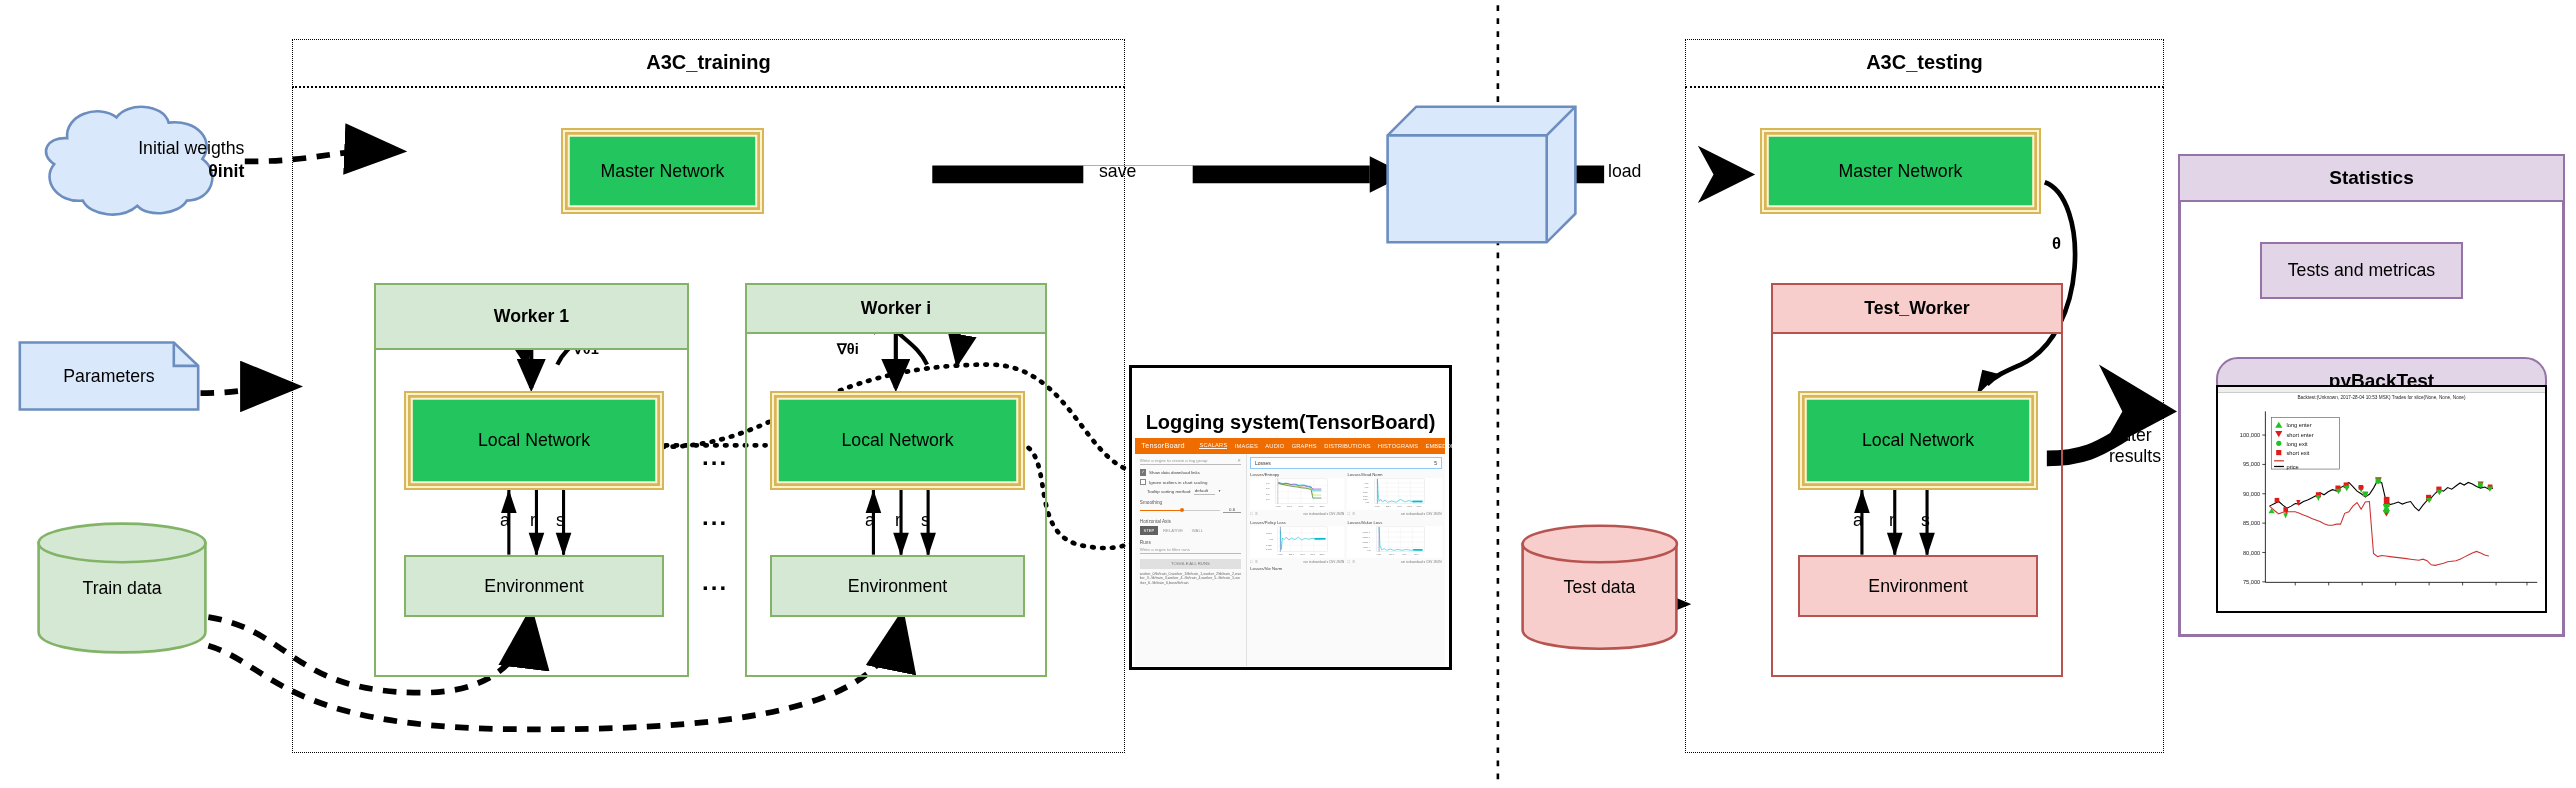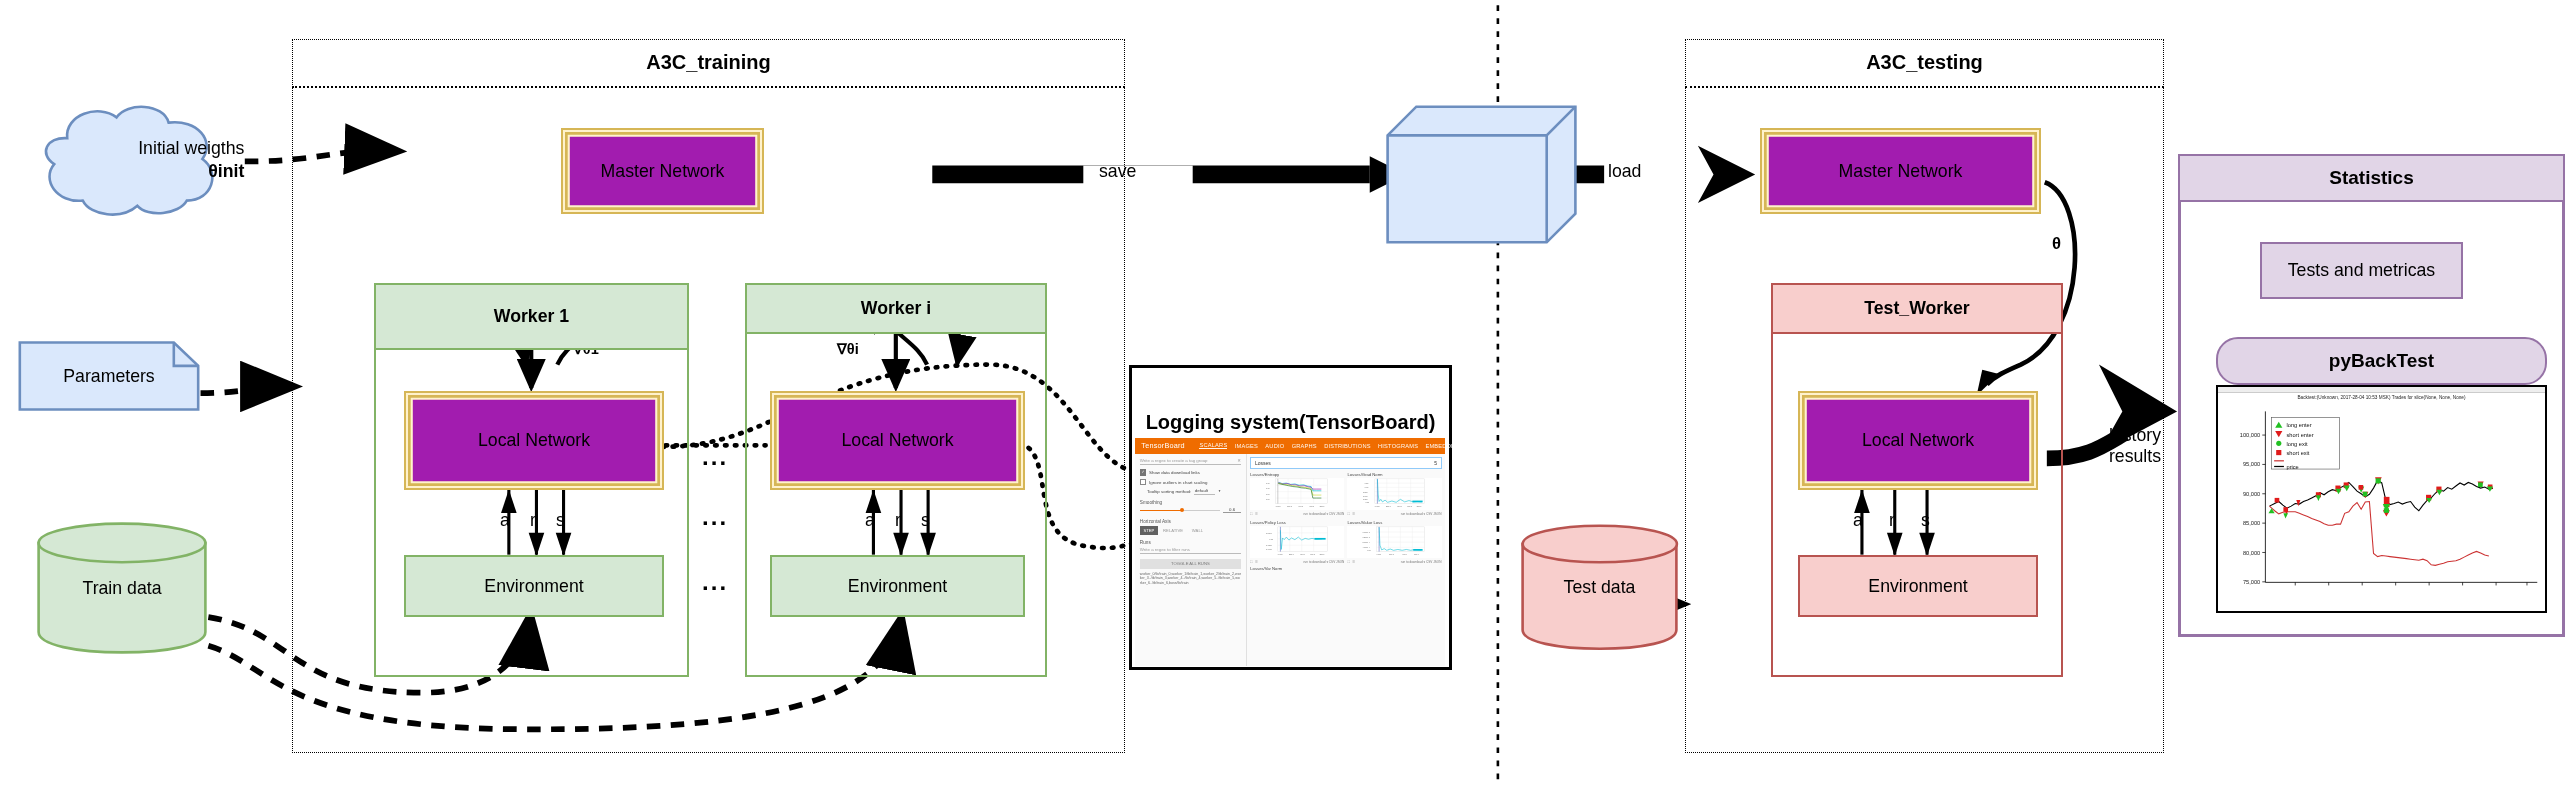--- a/index.html
+++ b/index.html
@@ -6,21 +6,21 @@
   body{width:2576px;height:788px;position:relative;overflow:hidden;
        font-family:"Liberation Sans",sans-serif;color:#000;}
   .abs{position:absolute;box-sizing:border-box;}
   .ctr{display:flex;align-items:center;justify-content:center;text-align:center;}
 
   
   .group{border:1.6px dotted #000;background:transparent;}
   .group-title{border-bottom:2.1px dotted #000;font-weight:bold;}
 
   
-  .yellow{background:#a21caf;border:2.1px solid #d6b656;outline:2.1px solid #fff2cc;outline-offset:-4.7px;
+  .yellow{background:#22c55e;border:2.1px solid #d6b656;outline:2.1px solid #fff2cc;outline-offset:-4.7px;
           box-shadow:inset 0 0 0 4.7px #d6b656, inset 0 0 0 6.8px #fff2cc;}
   .green-fill{background:#d5e8d4;border:2.1px solid #82b366;}
   .red-fill{background:#f8cecc;border:2.1px solid #b85450;}
   .purple-fill{background:#e1d5e7;border:2.1px solid #9673a6;}
   .worker-body{border:2.1px solid #82b366;border-top:none;background:transparent;}
   .testworker-body{border:2.1px solid #b85450;border-top:none;background:transparent;}
 
   .lbl{font-size:15.6px;line-height:1.15;}
   .lbl-b{font-weight:bold;}
   .big{font-size:17.7px;}
@@ -475,34 +475,34 @@
   <span class="lbl big">Local Network</span>
 </div>
 <div class="abs lbl big" style="left:1853px;top:510px;">a</div>
 <div class="abs lbl big" style="left:1889px;top:510px;">r</div>
 <div class="abs lbl big" style="left:1921px;top:510px;">s</div>
 <div class="abs red-fill ctr" style="left:1798px;top:555px;width:240px;height:62px;">
   <span class="lbl big">Environment</span>
 </div>
 
 <div class="abs ctr" style="left:2083px;top:417px;width:104px;height:57px;flex-direction:column;">
-  <div class="lbl big">history</div>
+  <div class="lbl big">filter</div>
   <div class="lbl big">results</div>
 </div>
 
 <div class="abs purple-fill" style="left:2178px;top:154px;width:387px;height:483px;background:#fff;border:3.1px solid #9673a6;"></div>
 <div class="abs purple-fill ctr" style="left:2178px;top:154px;width:387px;height:48px;">
   <span class="lbl" style="font-size:19px;font-weight:bold;">Statistics</span>
 </div>
 
 <div class="abs purple-fill ctr" style="left:2260px;top:242px;width:203px;height:57px;">
   <span class="lbl big">Tests and metricas</span>
 </div>
 
-<div class="abs purple-fill ctr" style="left:2216px;top:337px;width:331px;height:48px;border-radius:22px;">
+<div class="abs purple-fill ctr" style="left:2216px;top:357px;width:331px;height:48px;border-radius:22px;">
   <span class="lbl" style="font-size:19px;font-weight:bold;">pyBackTest</span>
 </div>
 
 <div class="abs pb" style="left:2216px;top:385px;width:331px;height:228px;">
   <div style="height:5.2px;background:#eee;border-bottom:0.5px solid #ccc;"></div>
   <div class="pb-title">Backtest:(Unknown, 2017-28-04 10:53 MSK) Trades for slice(None, None, None)</div>
   <svg viewBox="0 0 635 390" style="width:100%;height:203px;">
 
     <line x1="92" y1="20" x2="92" y2="352" stroke="#000" stroke-width="1.6"></line>
     <line x1="92" y1="352" x2="620" y2="352" stroke="#000" stroke-width="1.6"></line>

